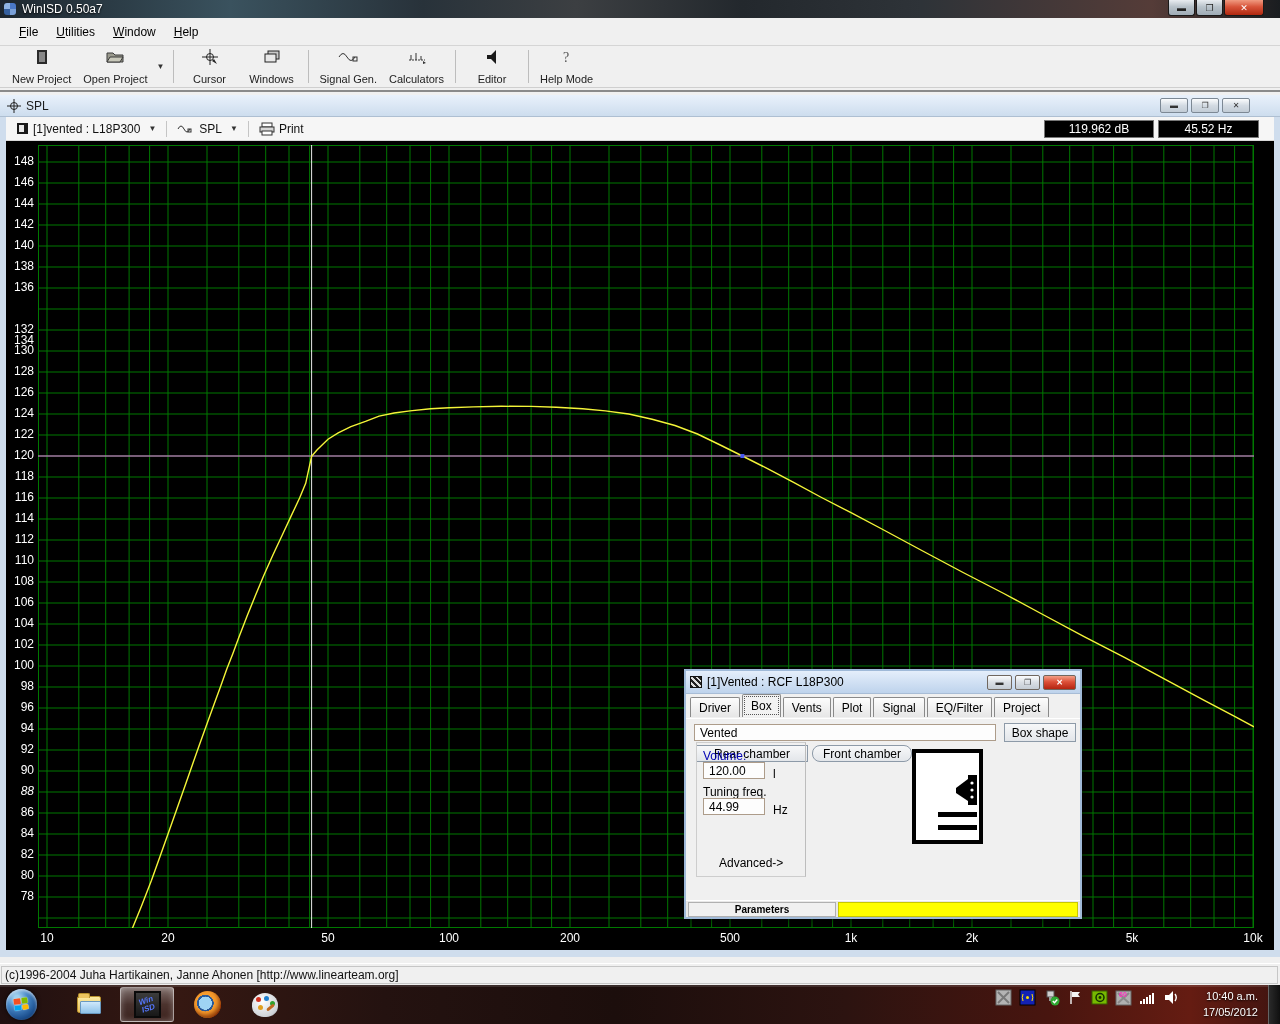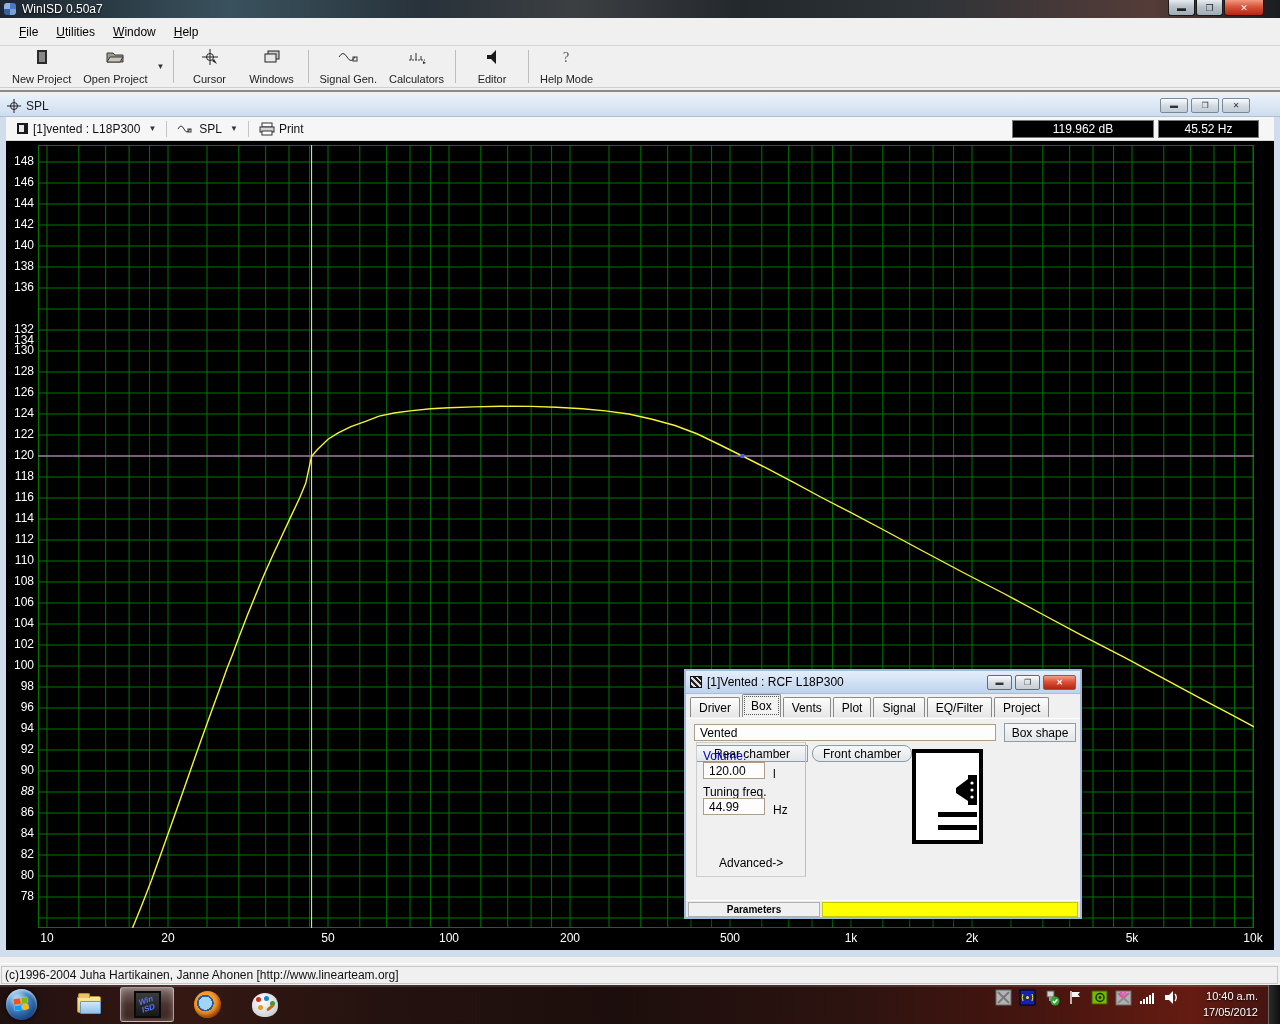--- a/index.html
+++ b/index.html
@@ -46,21 +46,21 @@
   .spl-cap { width:28px; height:15px; border:1px solid #7c8894; border-radius:2px;
     background:linear-gradient(#fbfcfd,#d3dbe3 50%,#c2ccd6); color:#333; font-size:8px;
     display:flex; align-items:center; justify-content:center; }
   #spl-toolbar { left:6px; top:117px; width:1268px; height:24px; background:#f6f6f6;
     border-bottom:1px solid #d8d8d8; display:flex; align-items:center; font-size:12px; }
   .spltb-sep { width:1px; height:16px; background:#c5c5c5; margin:0 6px; }
   .spltb-item { display:flex; align-items:center; gap:4px; padding:0 4px; color:#111; }
   .drop-arrow { font-size:8px; color:#333; margin-left:4px; }
   .readout { height:18px; background:#000; border:1px solid #777; color:#fff;
     display:flex; align-items:center; justify-content:center; font-size:12px; }
-  #readout-db { right:126px; top:120px; width:142px; }
+  #readout-db { right:126px; top:120px; width:110px; }
   #readout-hz { right:21px; top:120px; width:101px; }
 
   
   #plot-svg { left:38px; top:145px; }
   .xlabel { position:absolute; top:931px; color:#fff; font-size:12px; transform:translateX(-50%);text-align:right; }
   .ylabel { position:absolute; left:6px; width:28px; text-align:right; color:#fff; font-size:12px; }
 
   
   #dialog { left:684px; top:669px; width:398px; height:250px;
     border:2px solid #9fb9d8; background:#f0f0f0; box-shadow:2px 3px 8px rgba(0,0,0,.5); }
@@ -80,21 +80,21 @@
   .tab.active { background:#f2f2f2; height:23px; margin-top:-3px; padding-top:4px;
     outline:1px dotted #555; outline-offset:-3px; position:relative; z-index:2; }
   #dlg-body { position:relative; height:182px; border-top:1px solid #fff; }
   .field { background:#fdfdfd; border:1px solid #ad9c8a; font-size:12px; padding:1px 5px; }
   .dlg-btn { border:1px solid #8d9aa8; background:linear-gradient(#f7f8f9,#e3e6ea);
     font-size:12px; display:flex; align-items:center; justify-content:center; }
   .lbl-blue { color:#0000b4; }
   #dlg-group { left:10px; top:23px; width:110px; height:135px; border:1px solid #cdcdcd; border-right:1px solid #bdbdbd; }
   #dlg-status { position:absolute; left:0; bottom:0; width:394px; height:17px; background:#e8e8e8;
     border-top:1px solid #fff; display:flex; }
-  #param-panel { width:132px; height:15px; margin:1px 0 0 2px; border:1px solid #b0b0b0;
+  #param-panel { width:148px; height:15px; margin:1px 0 0 2px; border:1px solid #b0b0b0;
     font-size:10px; font-weight:bold; display:flex; align-items:center; justify-content:center; background:#f0f0f0; }
   #param-bar { flex:1; height:15px; margin:1px 2px 0 2px; background:#ffff00; border:1px solid #c8c800; }
 
   
   #statusbar { left:0; top:963px; width:1280px; height:22px; background:#f0f0f0; border-top:1px solid #fff; }
   #status-panel { position:absolute; left:1px; top:2px; width:1277px; height:18px;
     border:1px solid #c6c6c6; display:flex; align-items:center; padding-left:3px; font-size:12px; color:#111; background:#f0f0f0; }
 
   
   #taskbar { left:0; top:985px; width:1280px; height:39px;

